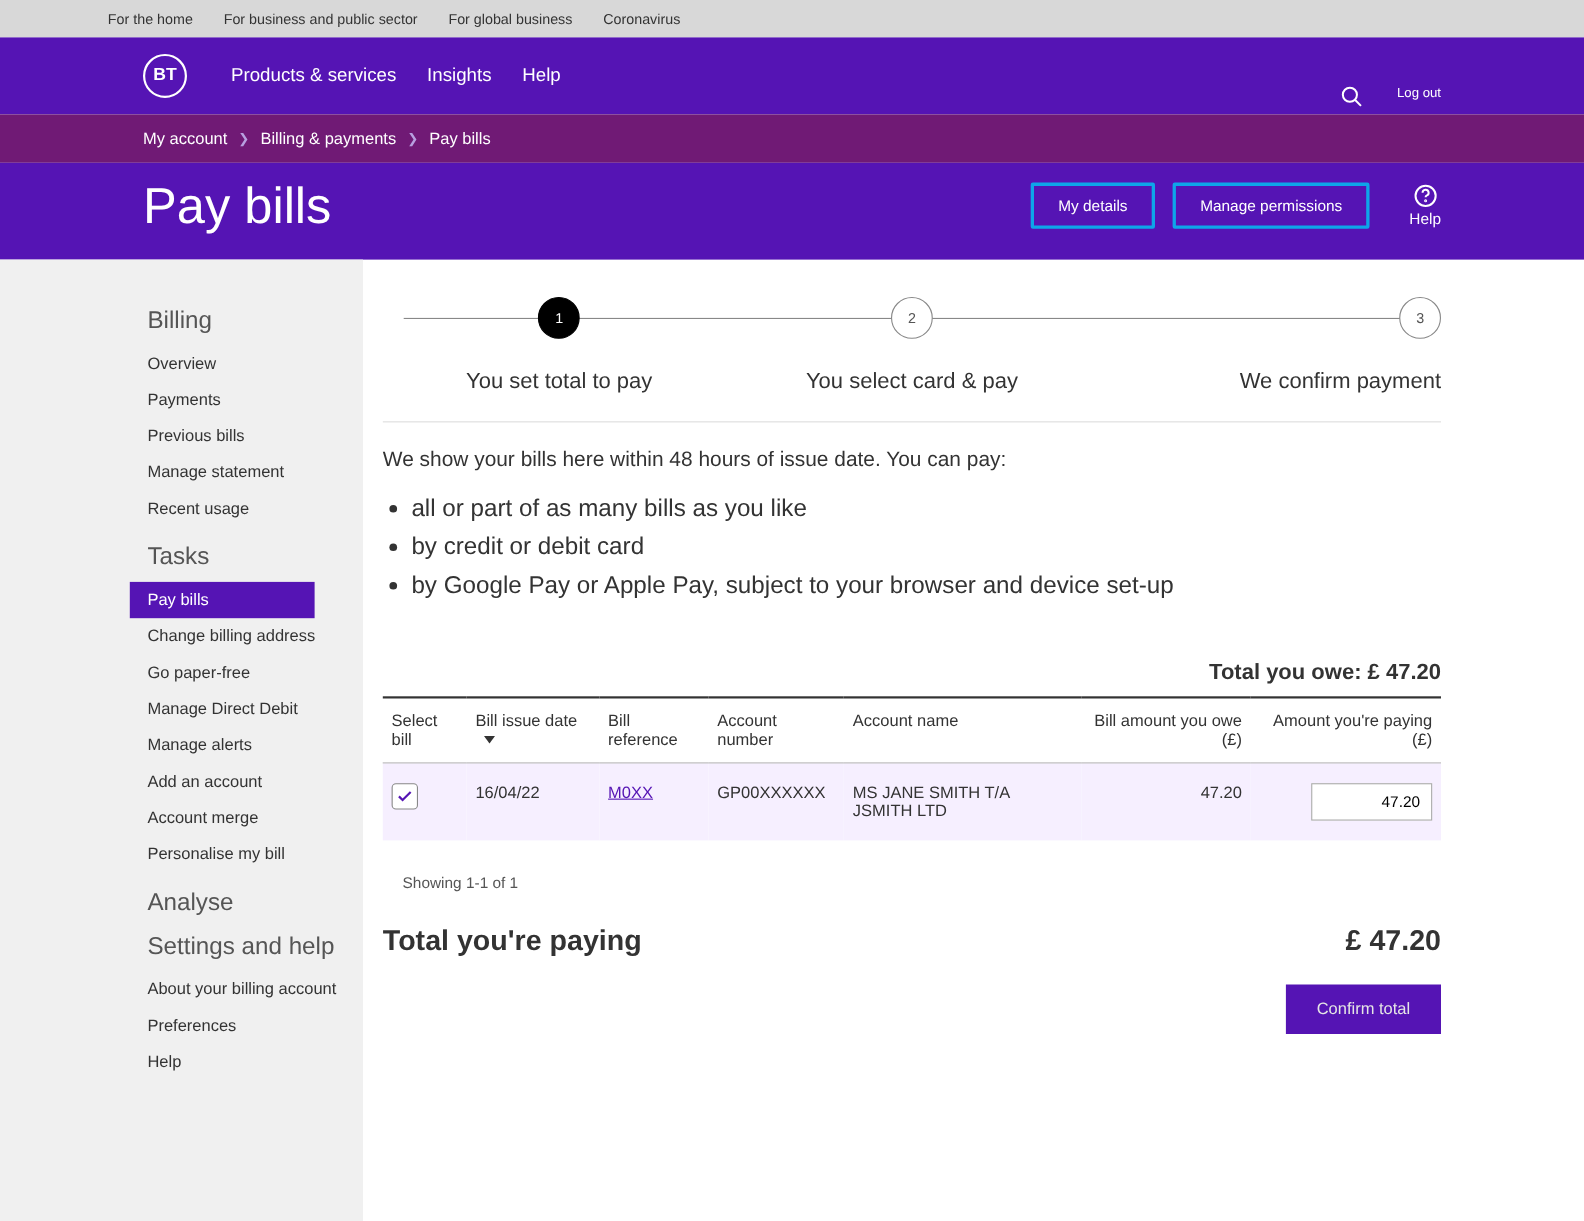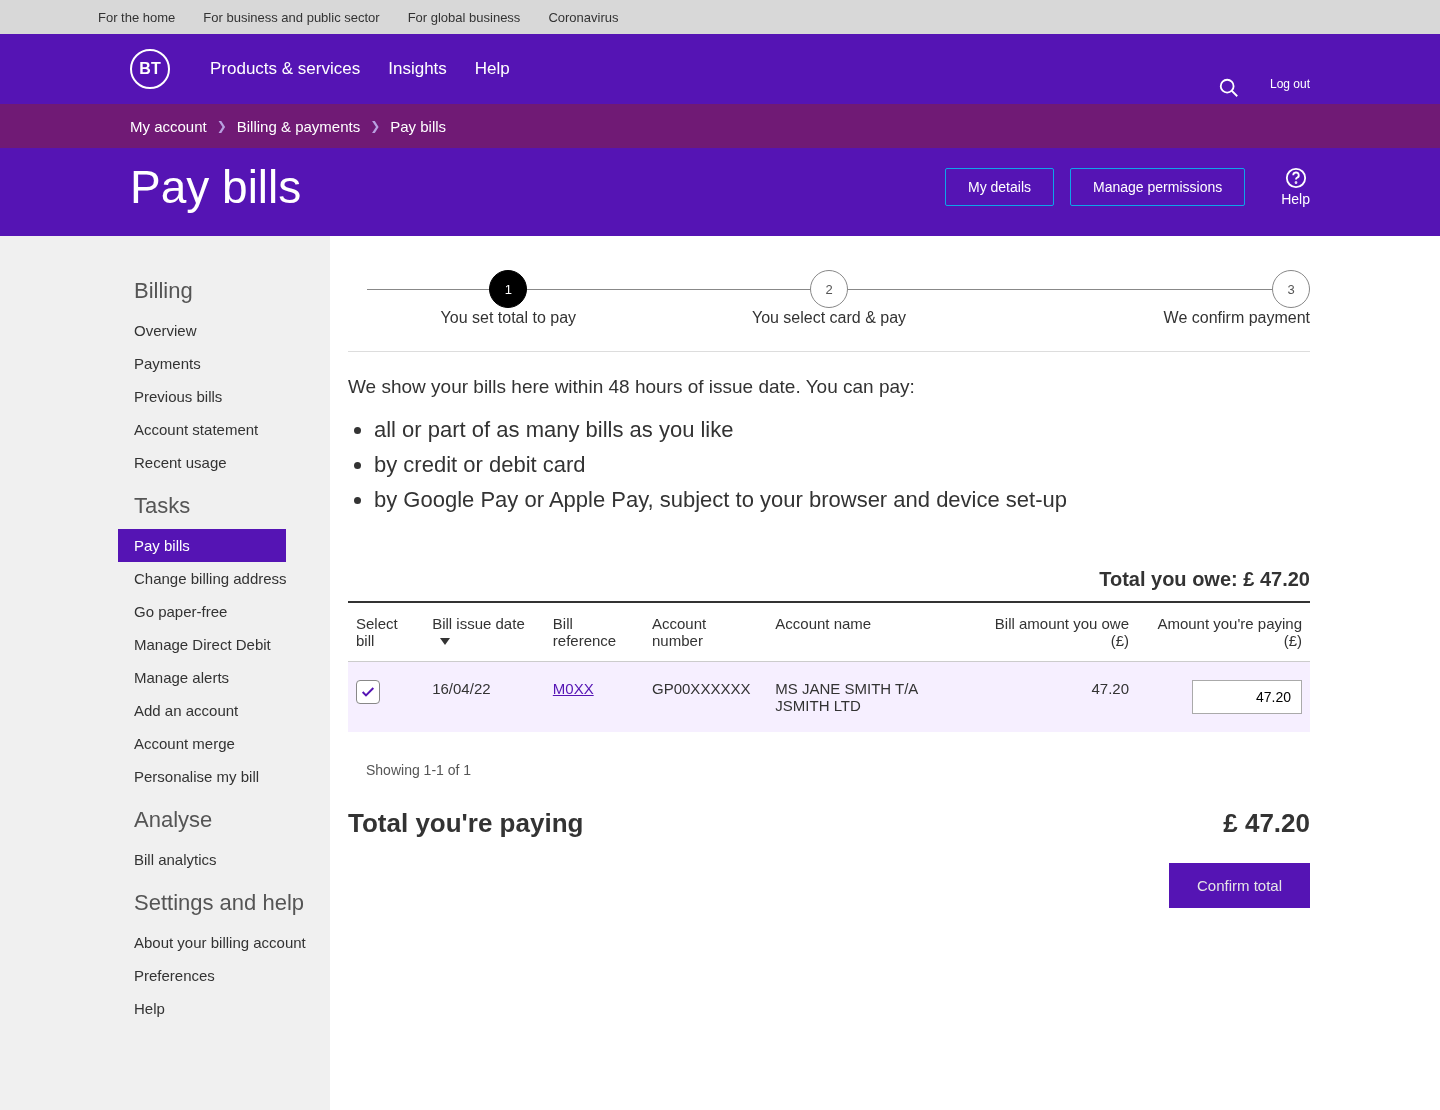--- a/index.html
+++ b/index.html
@@ -16,41 +16,41 @@
   .header-right a { color: #fff; text-decoration: none; cursor: pointer; }
   .search-icon svg { width: 22px; height: 22px; stroke: #fff; }
 
   .breadcrumb-bar { background: #701a75; color: #fff; padding: 0 130px; height: 44px; display: flex; align-items: center; font-size: 15px; }
   .breadcrumb-bar a { color: #fff; text-decoration: none; cursor: pointer; }
   .chev { margin: 0 10px; color: #b8a0e0; font-size: 12px; }
 
   .titlebar { background: #5514b4; color: #fff; padding: 12px 130px 22px; display: flex; align-items: center; }
   .titlebar h1 { font-size: 46px; font-weight: 400; }
   .titlebar-right { margin-left: auto; display: flex; align-items: center; gap: 16px; }
-  .btn-outline { border: 1px solid #0ea5e9; background: transparent; color: #fff; padding: 10px 22px; font-size: 14px; border-radius: 2px; cursor: pointer; }
+  .btn-outline { border: 3px solid #0ea5e9; background: transparent; color: #fff; padding: 10px 22px; font-size: 14px; border-radius: 2px; cursor: pointer; }
   .help-block { display: flex; flex-direction: column; align-items: center; margin-left: 20px; font-size: 14px; cursor: pointer; }
   .help-block svg { width: 22px; height: 22px; stroke: #fff; margin-bottom: 2px; }
 
   .body { display: flex; }
   .sidebar { width: 330px; background: #f0f0f0; padding: 28px 0 40px 0; min-height: 900px; }
   .side-section { padding: 0 0 0 134px; }
   .side-heading { font-size: 22px; color: #555; font-weight: 400; margin: 14px 0 10px; }
   .side-item { display: block; padding: 8px 0; font-size: 15px; color: #333; text-decoration: none; cursor: pointer; }
   .side-item.active { background: #5514b4; color: #fff; margin-left: -16px; padding-left: 16px; margin-right: 44px; padding-right: 12px; }
 
   .main { flex: 1; padding: 34px 130px 60px 18px; max-width: 1110px; }
 
   .stepper { display: flex; align-items: flex-start; justify-content: space-between; position: relative; margin-bottom: 16px; }
   .step { display: flex; flex-direction: column; align-items: center; flex: 1; position: relative; }
   .step:first-child { align-items: flex-start; }
   .step:last-child { align-items: flex-end; }
   .step-circle { width: 38px; height: 38px; border-radius: 50%; border: 1px solid #888; background: #fff; display: flex; align-items: center; justify-content: center; font-size: 13px; color: #555; z-index: 2; }
   .step.active .step-circle { background: #000; border-color: #000; color: #fff; }
   .step-line { position: absolute; top: 19px; left: 19px; right: 19px; height: 1px; background: #888; z-index: 1; }
-  .step-label { margin-top: 1px; font-size: 16px; color: #333; }
+  .step-label { margin-top: 28px; font-size: 20px; color: #333; }
 
   .divider { border: none; border-top: 1px solid #ddd; margin: 24px 0; }
 
   .intro { font-size: 19px; color: #333; margin-bottom: 14px; }
   .bullets { margin-left: 26px; font-size: 22px; color: #333; line-height: 1.6; }
 
   .total-owe { text-align: right; font-size: 20px; font-weight: 600; margin-top: 50px; margin-bottom: 10px; }
 
   table { width: 100%; border-collapse: collapse; }
   thead th { text-align: left; font-weight: 400; font-size: 15px; color: #333; padding: 12px 8px; border-top: 2px solid #333; border-bottom: 1px solid #ccc; vertical-align: top; }
@@ -123,35 +123,34 @@
 </div>
 
 <div class="body">
 
   <div class="sidebar">
     <div class="side-section">
       <div class="side-heading">Billing</div>
       <a class="side-item">Overview</a>
       <a class="side-item">Payments</a>
       <a class="side-item">Previous bills</a>
-      <a class="side-item">Account statement</a>
+      <a class="side-item">Manage statement</a>
       <a class="side-item">Recent usage</a>
 
       <div class="side-heading">Tasks</div>
       <a class="side-item active">Pay bills</a>
       <a class="side-item">Change billing address</a>
       <a class="side-item">Go paper-free</a>
       <a class="side-item">Manage Direct Debit</a>
       <a class="side-item">Manage alerts</a>
       <a class="side-item">Add an account</a>
       <a class="side-item">Account merge</a>
       <a class="side-item">Personalise my bill</a>
 
       <div class="side-heading">Analyse</div>
-      <a class="side-item">Bill analytics</a>
 
       <div class="side-heading">Settings and help</div>
       <a class="side-item">About your billing account</a>
       <a class="side-item">Preferences</a>
       <a class="side-item">Help</a>
     </div>
   </div>
 
   <div class="main">
 

